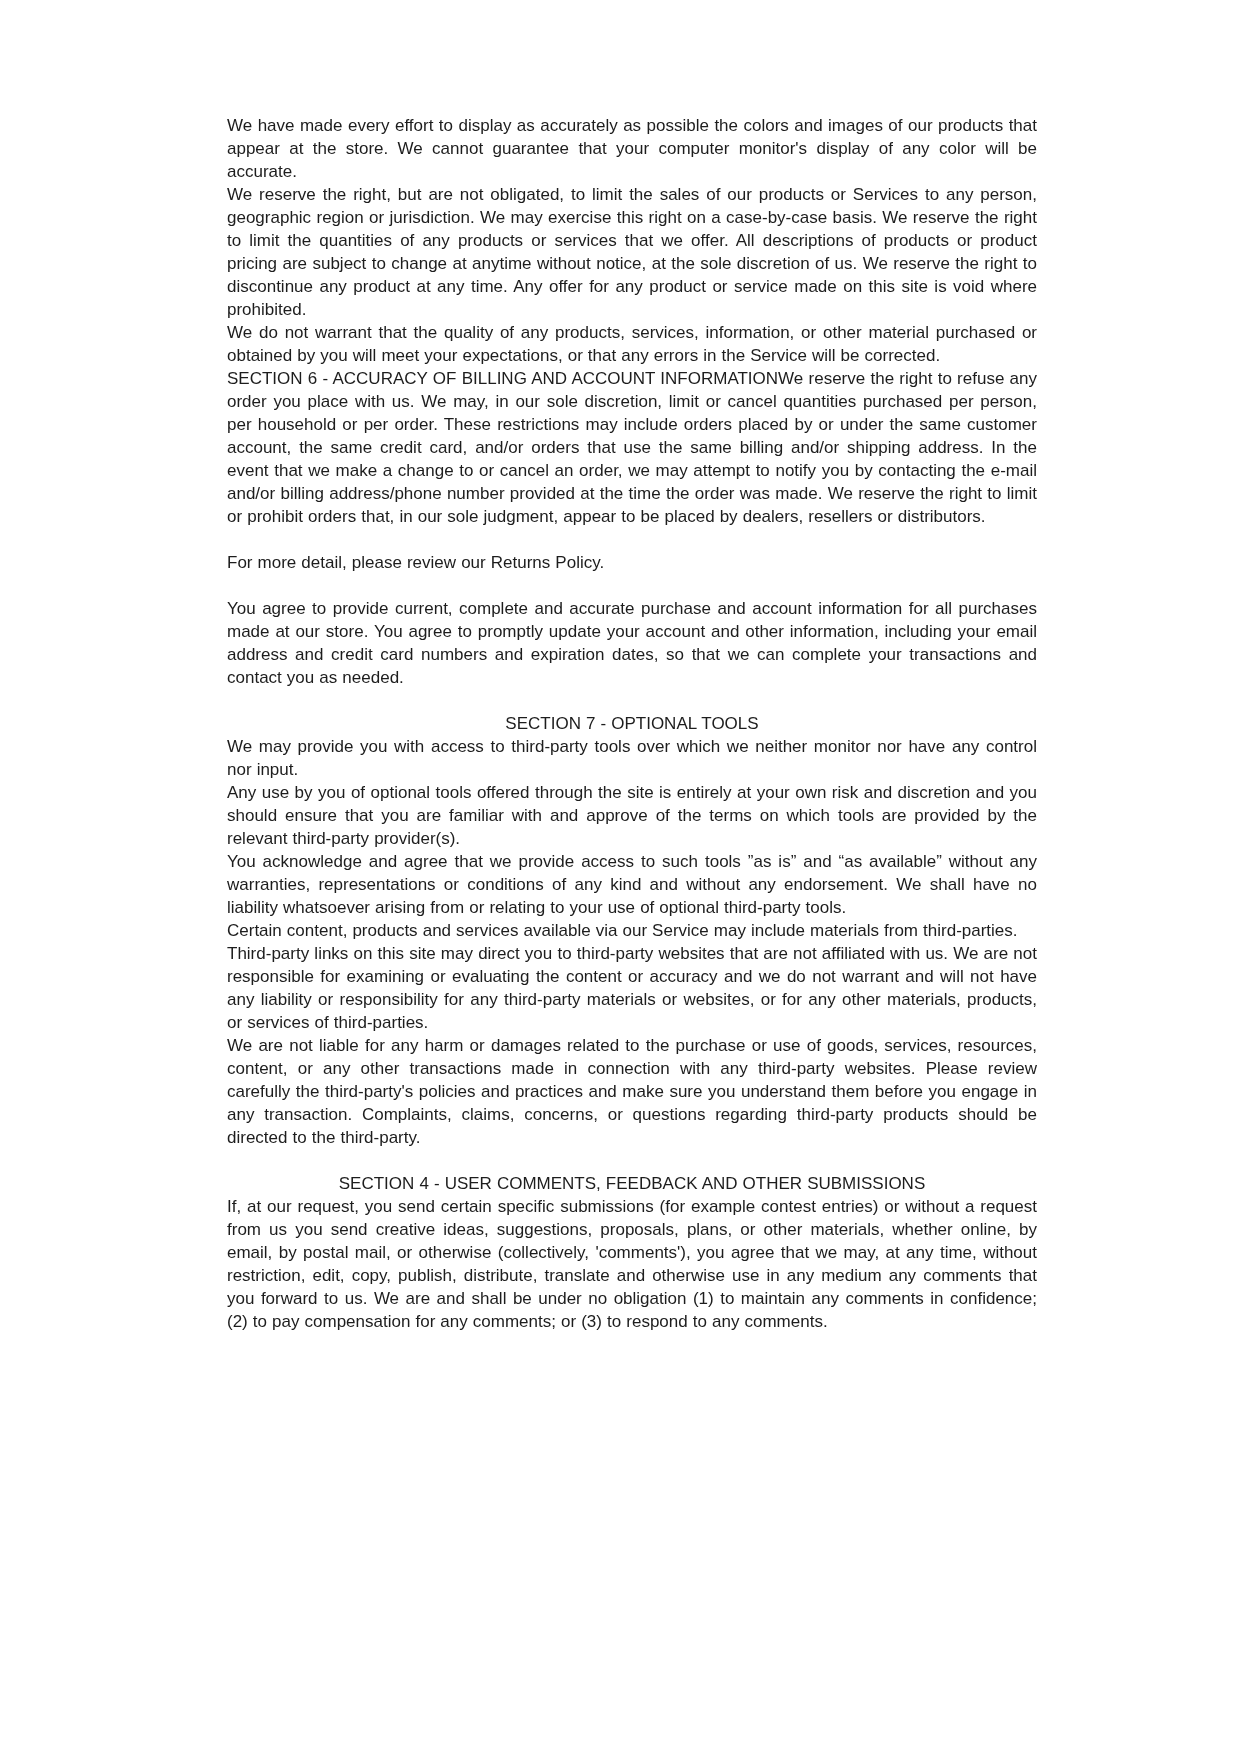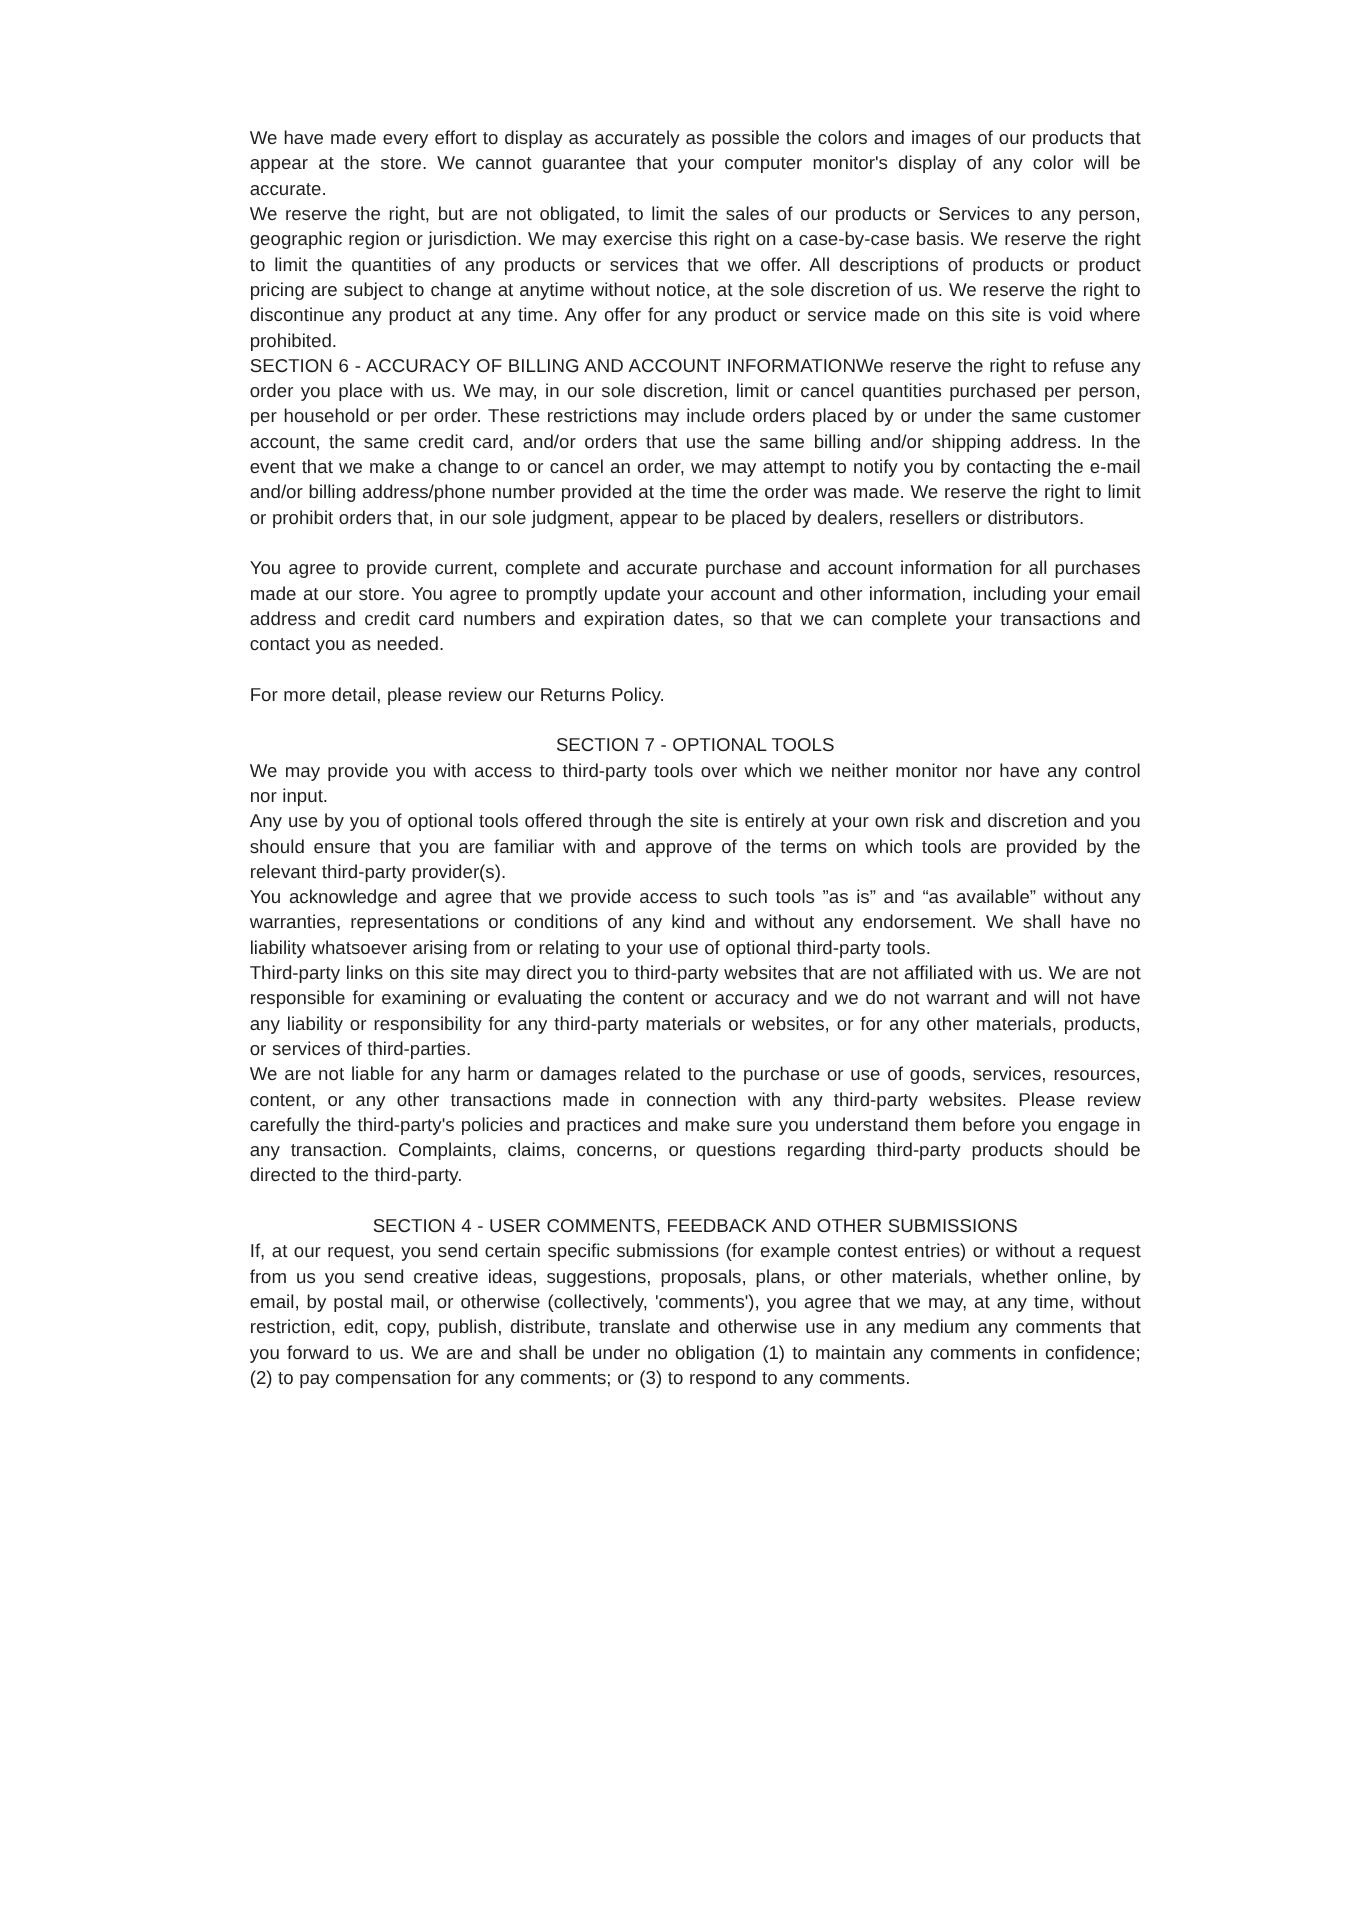--- a/index.html
+++ b/index.html
@@ -38,25 +38,27 @@
     margin-top: 23px;
   }
 </style>
 </head>
 <body>
 
 <div class="page">
   <div class="doc-body" style="color: rgb(29, 29, 29);">
       <p class="para">We have made every effort to display as accurately as possible the colors and images of our products that appear at the store. We cannot guarantee that your computer monitor's display of any color will be accurate.</p>
       <p class="para">We reserve the right, but are not obligated, to limit the sales of our products or Services to any person, geographic region or jurisdiction. We may exercise this right on a case-by-case basis. We reserve the right to limit the quantities of any products or services that we offer. All descriptions of products or product pricing are subject to change at anytime without notice, at the sole discretion of us. We reserve the right to discontinue any product at any time. Any offer for any product or service made on this site is void where prohibited.</p>
+      <p class="para">We do not warrant that the quality of any products, services, information, or other material purchased or obtained by you will meet your expectations, or that any errors in the Service will be corrected.</p>
       <p class="para">SECTION 6 - ACCURACY OF BILLING AND ACCOUNT INFORMATIONWe reserve the right to refuse any order you place with us. We may, in our sole discretion, limit or cancel quantities purchased per person, per household or per order. These restrictions may include orders placed by or under the same customer account, the same credit card, and/or orders that use the same billing and/or shipping address. In the event that we make a change to or cancel an order, we may attempt to notify you by contacting the e-mail and/or billing address/phone number provided at the time the order was made. We reserve the right to limit or prohibit orders that, in our sole judgment, appear to be placed by dealers, resellers or distributors.</p>
+      <p class="para gap">For more detail, please review our Returns Policy.</p>
       <p class="para gap">You agree to provide current, complete and accurate purchase and account information for all purchases made at our store. You agree to promptly update your account and other information, including your email address and credit card numbers and expiration dates, so that we can complete your transactions and contact you as needed.</p>
-      <p class="para gap">For more detail, please review our Returns Policy.</p>
       <p class="para heading gap">SECTION 7 - OPTIONAL TOOLS</p>
       <p class="para">We may provide you with access to third-party tools over which we neither monitor nor have any control nor input.</p>
       <p class="para">Any use by you of optional tools offered through the site is entirely at your own risk and discretion and you should ensure that you are familiar with and approve of the terms on which tools are provided by the relevant third-party provider(s).</p>
       <p class="para">You acknowledge and agree that we provide access to such tools ”as is” and “as available” without any warranties, representations or conditions of any kind and without any endorsement. We shall have no liability whatsoever arising from or relating to your use of optional third-party tools.</p>
+      <p class="para">Certain content, products and services available via our Service may include materials from third-parties.</p>
       <p class="para">Third-party links on this site may direct you to third-party websites that are not affiliated with us. We are not responsible for examining or evaluating the content or accuracy and we do not warrant and will not have any liability or responsibility for any third-party materials or websites, or for any other materials, products, or services of third-parties.</p>
       <p class="para">We are not liable for any harm or damages related to the purchase or use of goods, services, resources, content, or any other transactions made in connection with any third-party websites. Please review carefully the third-party's policies and practices and make sure you understand them before you engage in any transaction. Complaints, claims, concerns, or questions regarding third-party products should be directed to the third-party.</p>
       <p class="para heading gap">SECTION 4 - USER COMMENTS, FEEDBACK AND OTHER SUBMISSIONS</p>
       <p class="para">If, at our request, you send certain specific submissions (for example contest entries) or without a request from us you send creative ideas, suggestions, proposals, plans, or other materials, whether online, by email, by postal mail, or otherwise (collectively, 'comments'), you agree that we may, at any time, without restriction, edit, copy, publish, distribute, translate and otherwise use in any medium any comments that you forward to us. We are and shall be under no obligation (1) to maintain any comments in confidence; (2) to pay compensation for any comments; or (3) to respond to any comments.</p>
     </div>
 </div>
 
 </body></html>

